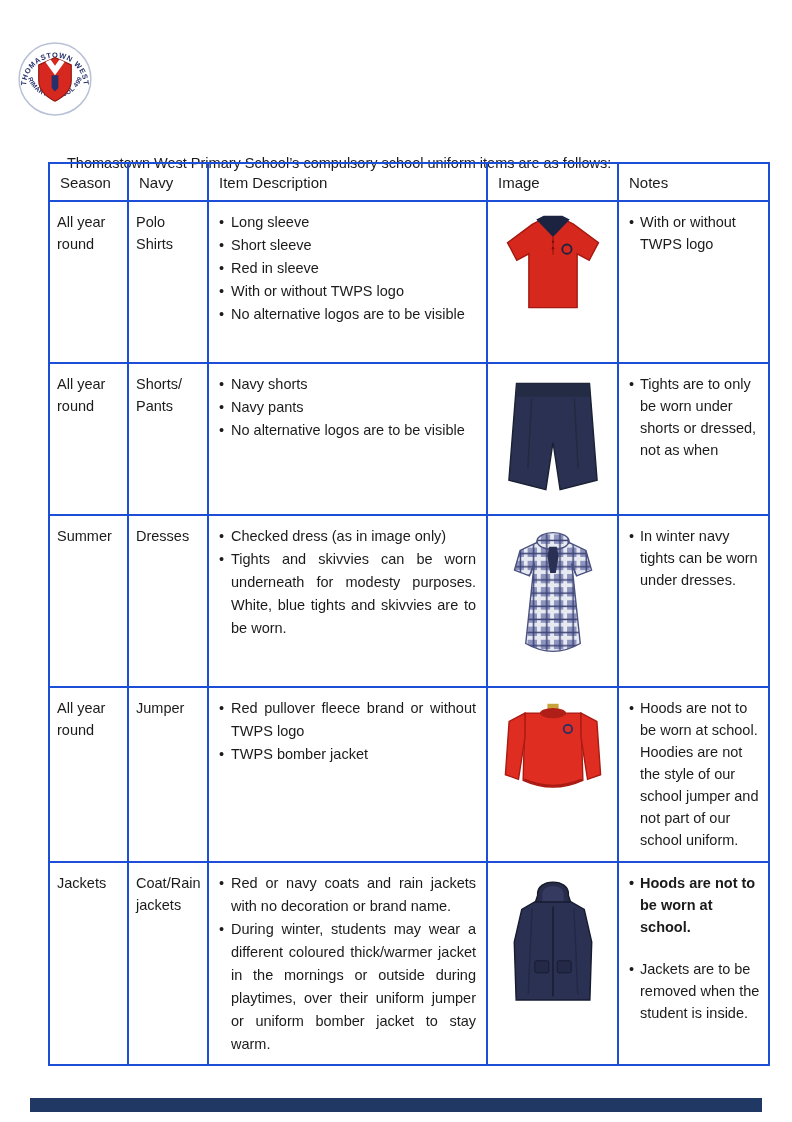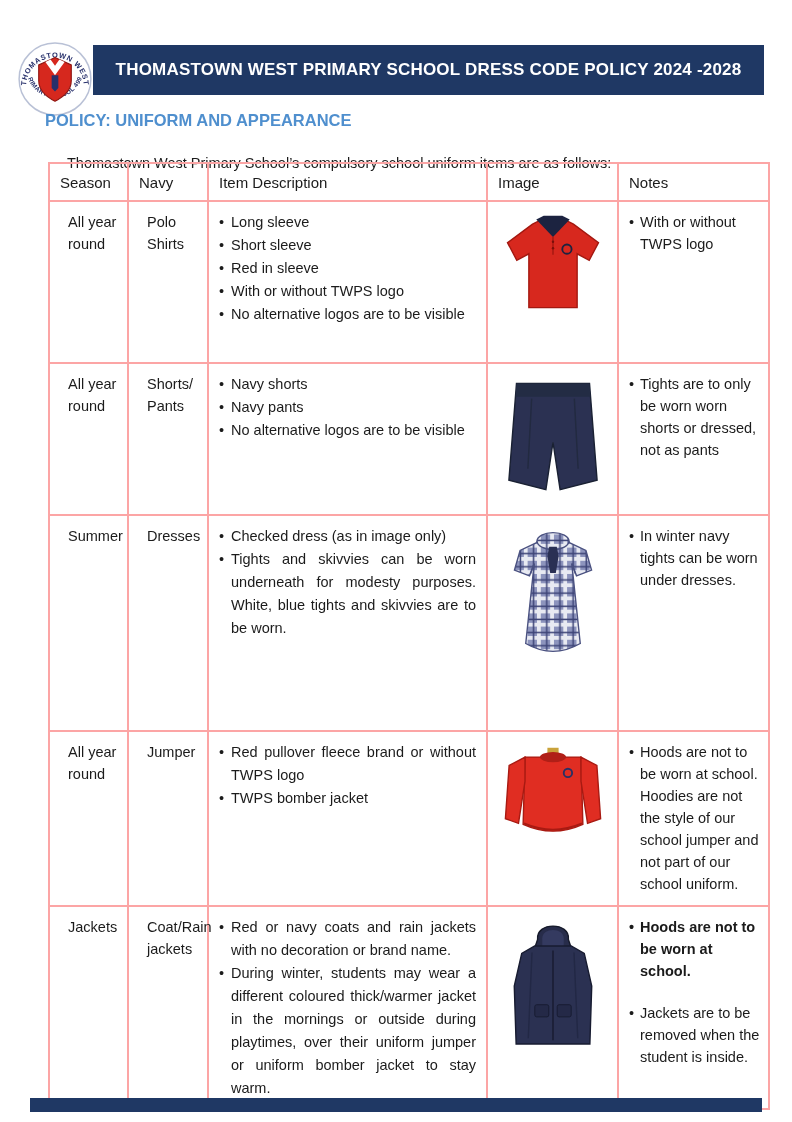--- a/index.html
+++ b/index.html
@@ -10,23 +10,23 @@
   .banner{position:absolute;left:93px;top:45px;width:671px;height:50px;background:#1f3864;
           display:flex;align-items:center;justify-content:center;}
   .banner .title{color:#ffffff;font-weight:bold;font-size:17px;letter-spacing:.2px;white-space:nowrap;}
   .logo{position:absolute;left:18px;top:42px;width:74px;height:74px;}
 
   .heading{position:absolute;left:45px;top:111px;margin:0;font-size:16.5px;font-weight:bold;color:#4f8fce;}
   .intro{position:absolute;left:50px;top:138px;margin:17px;font-size:14.5px;}
 
   
   .uniform-table{position:absolute;left:48px;top:162px;width:720px;border-collapse:collapse;table-layout:fixed;}
-  .uniform-table th,.uniform-table td{border:2px solid #fca5a5;vertical-align:top;text-align:left;}
+  .uniform-table th,.uniform-table td{border:2px solid #1d4ed8;vertical-align:top;text-align:left;}
   .uniform-table th{font-weight:normal;font-size:15px;padding:9px 4px 6px 10px;height:21px;line-height:20px;}
-  .uniform-table td{font-size:14.5px;line-height:22px;padding:9px 4px 8px 18px;}
+  .uniform-table td{font-size:14.5px;line-height:22px;padding:9px 4px 8px 7px;}
   td.c-desc{padding:9px 10px 8px 9px;line-height:23px;}
   td.c-notes{padding:9px 5px 8px 9px;}
   .bullet{position:relative;padding-left:13px;}
   .bullet::before{content:"\2022";position:absolute;left:1px;top:0;}
   .c-desc .btext{display:block;text-align:justify;}
   .c-notes .bullet{padding-left:12px;}
   .c-notes .bullet + .bullet{margin-top:20px;}
   .nbold{font-weight:bold;}
   .u{}
   td.c-image{text-align:center;padding:10px 2px 6px 2px;}
@@ -51,25 +51,21 @@
       </text>
       <text font-size="8.5" font-weight="bold" fill="#27306b" letter-spacing="0.5">
         <textPath href="#arcBot" startOffset="50%" text-anchor="middle">PRIMARY SCHOOL 4990</textPath>
       </text>
       <path d="M50 21 L72 31 L72 52 C72 64 62 74 50 80 C38 74 28 64 28 52 L28 31 Z" fill="#d6281e" stroke="#8e1410" stroke-width="1.5"></path>
       <path d="M37 27 L50 45 L63 27 L56 23.5 L50 32 L44 23.5 Z" fill="#ffffff"></path>
       <path d="M45.5 45 L54.5 45 L54.5 62 L50 67 L45.5 62 Z" fill="#28306b"></path>
     </svg>
   </div>
 
-  <div class="banner" style="background: rgb(31, 56, 100);">
-    <span class="title">THOMASTOWN WEST PRIMARY SCHOOL DRESS CODE POLICY 2024 -2028</span>
-  </div>
-
-  <h2 class="heading" style="color: rgb(79, 143, 206);">POLICY: UNIFORM AND APPEARANCE</h2>
+
   <p class="intro">Thomastown West Primary School’s compulsory school uniform items are as follows:</p>
 
   <table class="uniform-table">
     <colgroup>
       <col style="width:79px">
         <col style="width:80px">
         <col style="width:279px">
         <col style="width:131px">
         <col style="width:151px">
     </colgroup>
@@ -130,24 +126,24 @@
               <span class="btext">No alternative logos are to be visible</span>
             </div>
           </td>
           <td class="c-image"><span class="garment"><svg viewBox="0 0 105 135" width="100" height="128">
                 <path d="M14 10 L91 10 L99 112 L60 122 L52.5 72 L45 122 L6 112 Z" fill="#2b3152" stroke="#1a2133" stroke-width="1.5"></path>
                 <path d="M14 10 L91 10 L92 24 L13 24 Z" fill="#232c44"></path>
                 <path d="M30 26 L26 100" stroke="#222a40" stroke-width="1.5" fill="none"></path>
                 <path d="M75 26 L79 100" stroke="#222a40" stroke-width="1.5" fill="none"></path>
               </svg></span></td>
           <td class="c-notes">
-            <div class="bullet"><span class="btext">Tights are to only be worn worn shorts or dressed, not as pants</span></div>
-          </td>
-        </tr>
-        <tr style="height: 216px;">
+            <div class="bullet"><span class="btext">Tights are to only be worn under shorts or dressed, not as when</span></div>
+          </td>
+        </tr>
+        <tr style="height: 172px;">
           <td class="c-season">Summer</td>
           <td class="c-item">Dresses</td>
           <td class="c-desc">
             <div class="bullet">
               <span class="btext">Checked dress (as in image only)</span>
             </div>
             <div class="bullet">
               <span class="btext">Tights and skivvies can be worn underneath for modesty purposes. White, blue tights and skivvies are to be worn.</span>
             </div>
           </td>

